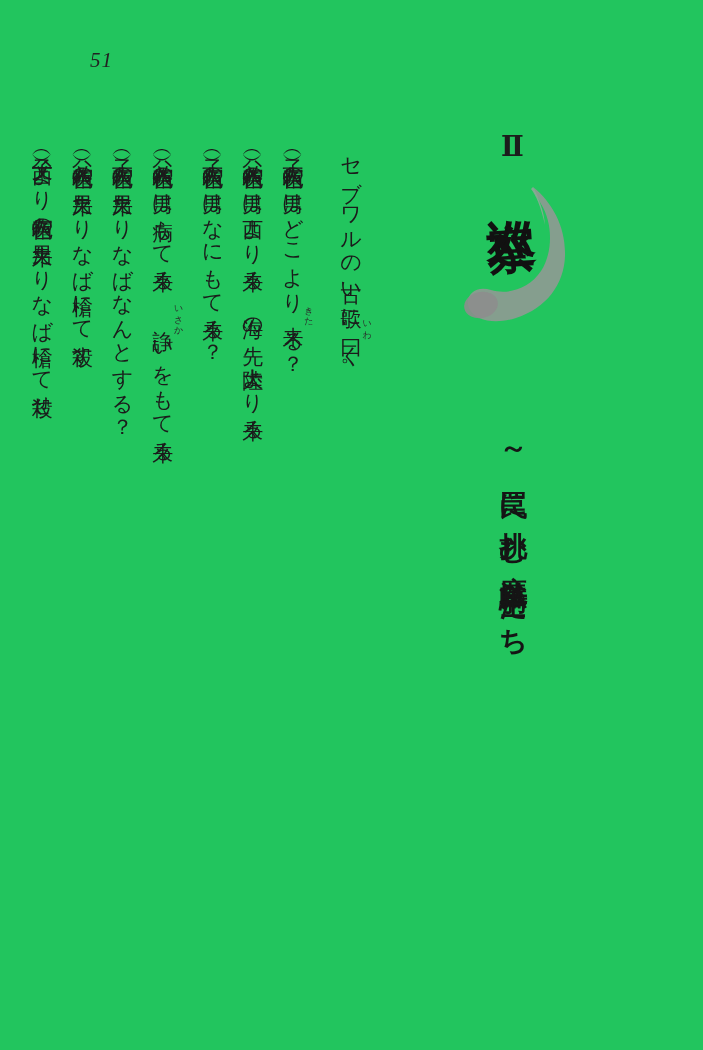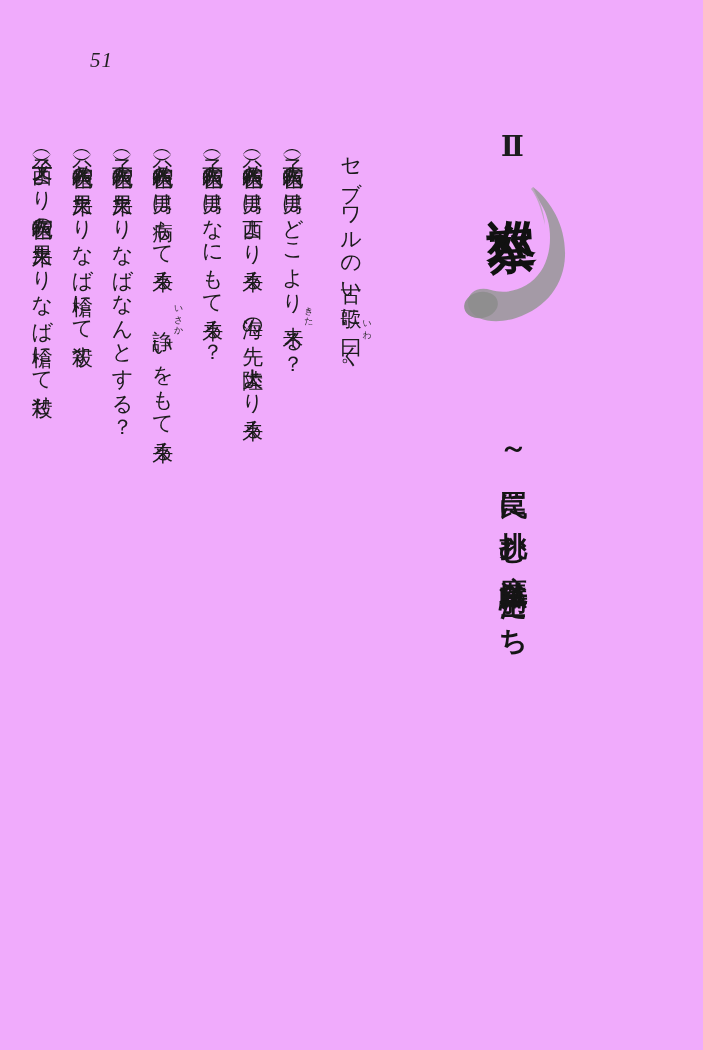--- a/index.html
+++ b/index.html
@@ -3,21 +3,21 @@
 <meta charset="utf-8">
 <title>Page</title>
 <style>
   * { margin: 0; padding: 0; box-sizing: border-box; }
   html, body { background: #ffffff; }
   .page {
     position: relative;
     width: 703px;
     height: 1050px;
     margin: 0 auto;
-    background: #f0abfc;
+    background: #22c55e;
     color: #1c1c1c;
     font-family: "Liberation Serif", "DejaVu Serif", serif;
     overflow: hidden;
   }
 
   
   .page-number {
     position: absolute;
     top: 48px;
     left: 90px;

